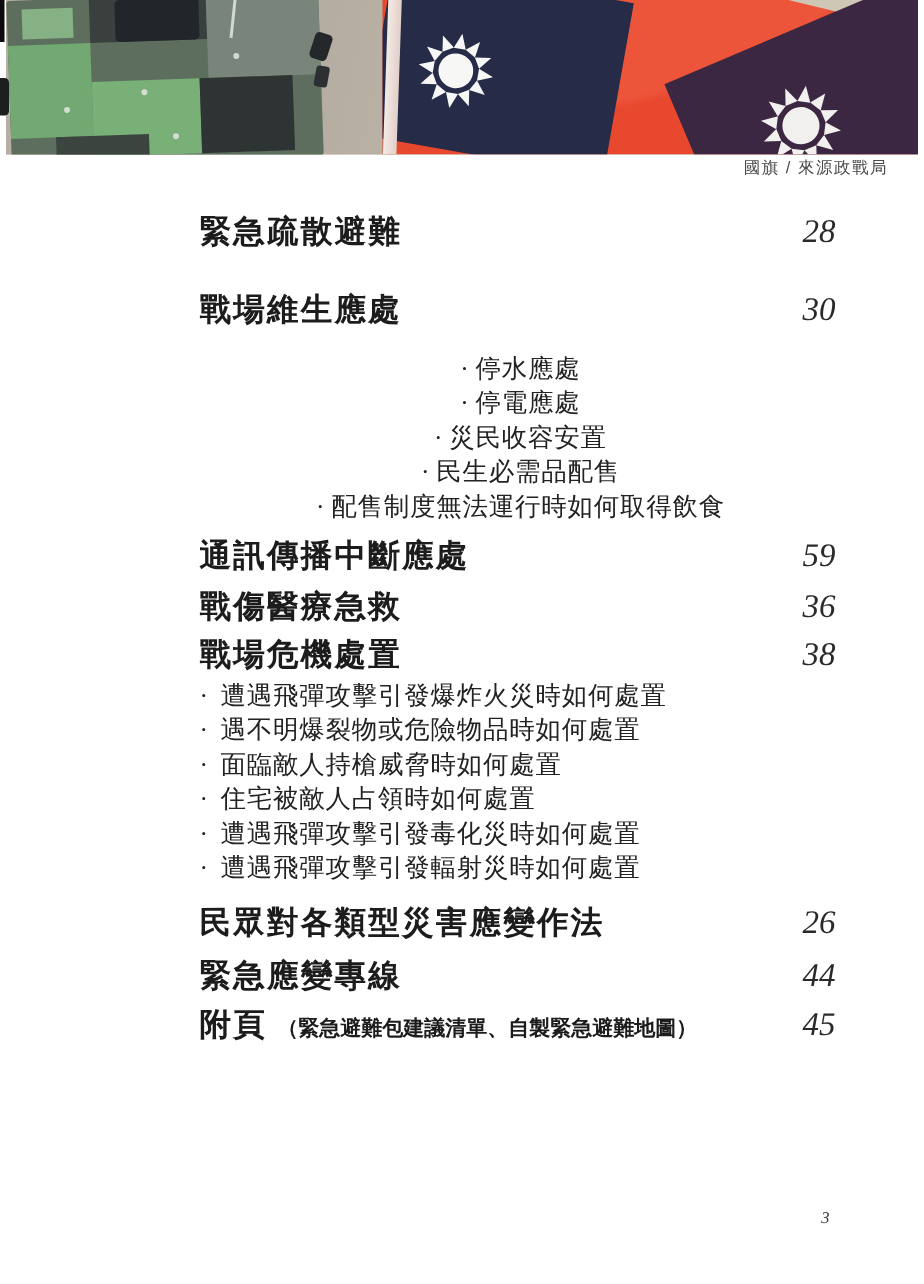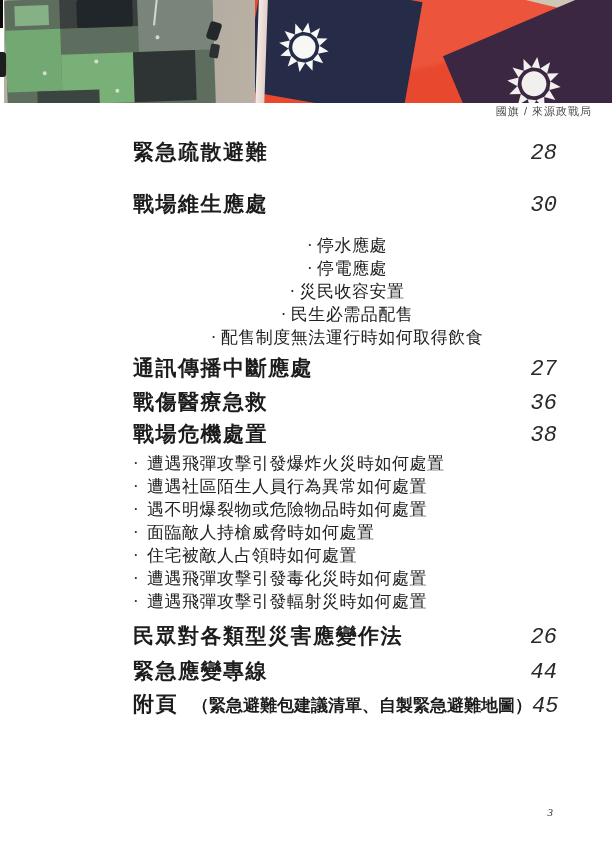--- a/index.html
+++ b/index.html
@@ -39,23 +39,23 @@
   .sun1{left:24px;top:36px;}
   .sun2{left:42px;top:30px;}
   
   .edge-line{position:absolute;left:0;top:0;width:3px;height:28px;background:#0b0b0b;}
   .edge-blob{position:absolute;left:0;top:52px;width:6px;height:25px;background:#1c1f1e;border-radius:0 3px 3px 0;}
   
   .caption{position:absolute;right:24px;top:104px;font-size:11px;color:#4a4a4a;letter-spacing:1px;
            font-family:"Liberation Sans","DejaVu Sans",sans-serif;}
   
   .toc{position:absolute;left:133px;top:136px;width:424px;color:#1c1c1c;}
-  .sec{display:flex;justify-content:space-between;align-items:flex-end;font-family:Liberation Mono, monospace;}
+  .sec{display:flex;justify-content:space-between;align-items:flex-start;}
   .sec-title{font-size:21px;font-weight:bold;letter-spacing:1.5px;line-height:26px;white-space:nowrap;}
-  .sec-note{font-size:17px;font-weight:bold;letter-spacing:0;}
+  .sec-note{font-size:14px;font-weight:bold;letter-spacing:0;}
   .sec-page{font-size:22px;font-style:italic;color:#2a2a2a;line-height:26px;}
   .items{margin:0;}
   .item{font-size:17px;line-height:23px;letter-spacing:0.5px;color:#222;white-space:nowrap;}
   .bullet{display:inline-block;width:14px;color:#222;}
   .mt5{margin-top:5px;} .mt4{margin-top:4px;} .mt26{margin-top:26px;} .mt15{margin-top:15px;text-align:center;}
   .mt8{margin-top:8px;} .mt6{margin-top:6px;} .mt3{margin-top:3px;} .mt12{margin-top:12px;}
   .mt9{margin-top:9px;} .mt7{margin-top:7px;}
   
   .folio{position:absolute;right:63px;top:806px;font-size:11px;font-style:italic;color:#333;}
 </style>
@@ -149,35 +149,34 @@
     <div class="items mt15">
       <div class="item"><span class="bullet">·</span><span>停水應處</span></div>
       <div class="item"><span class="bullet">·</span><span>停電應處</span></div>
       <div class="item"><span class="bullet">·</span><span>災民收容安置</span></div>
       <div class="item"><span class="bullet">·</span><span>民生必需品配售</span></div>
       <div class="item"><span class="bullet">·</span><span>配售制度無法運行時如何取得飲食</span></div>
     </div>
 
     <div class="sec mt8">
       <span class="sec-title">通訊傳播中斷應處</span>
-      <span class="sec-page">27</span>
+      <span class="sec-page">59</span>
     </div>
 
     <div class="sec mt8">
       <span class="sec-title">戰傷醫療急救</span>
       <span class="sec-page">36</span>
     </div>
 
     <div class="sec mt6">
       <span class="sec-title">戰場危機處置</span>
       <span class="sec-page">38</span>
     </div>
     <div class="items mt3">
       <div class="item"><span class="bullet">·</span><span>遭遇飛彈攻擊引發爆炸火災時如何處置</span></div>
-      <div class="item"><span class="bullet">·</span><span>遭遇社區陌生人員行為異常如何處置</span></div>
       <div class="item"><span class="bullet">·</span><span>遇不明爆裂物或危險物品時如何處置</span></div>
       <div class="item"><span class="bullet">·</span><span>面臨敵人持槍威脅時如何處置</span></div>
       <div class="item"><span class="bullet">·</span><span>住宅被敵人占領時如何處置</span></div>
       <div class="item"><span class="bullet">·</span><span>遭遇飛彈攻擊引發毒化災時如何處置</span></div>
       <div class="item"><span class="bullet">·</span><span>遭遇飛彈攻擊引發輻射災時如何處置</span></div>
     </div>
 
     <div class="sec mt12">
       <span class="sec-title">民眾對各類型災害應變作法</span>
       <span class="sec-page">26</span>

